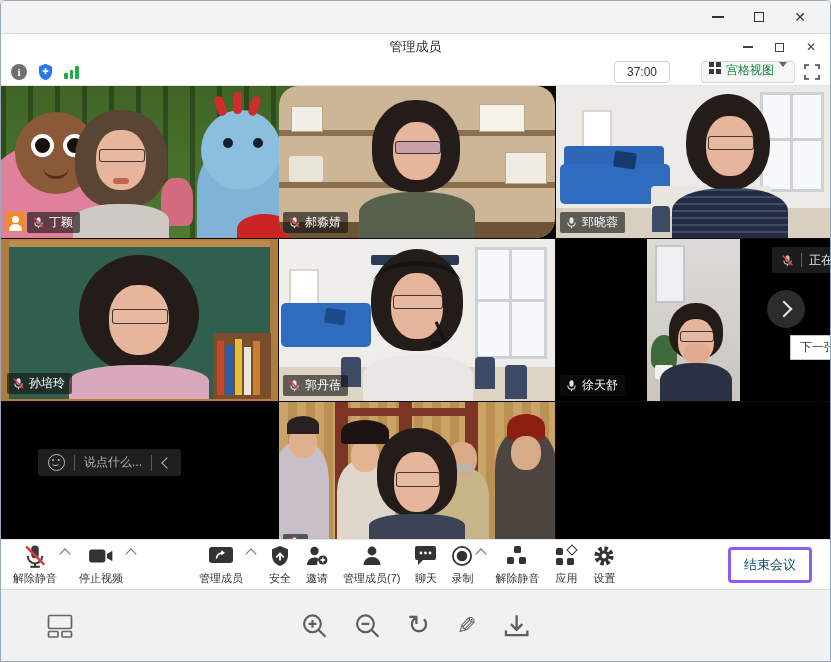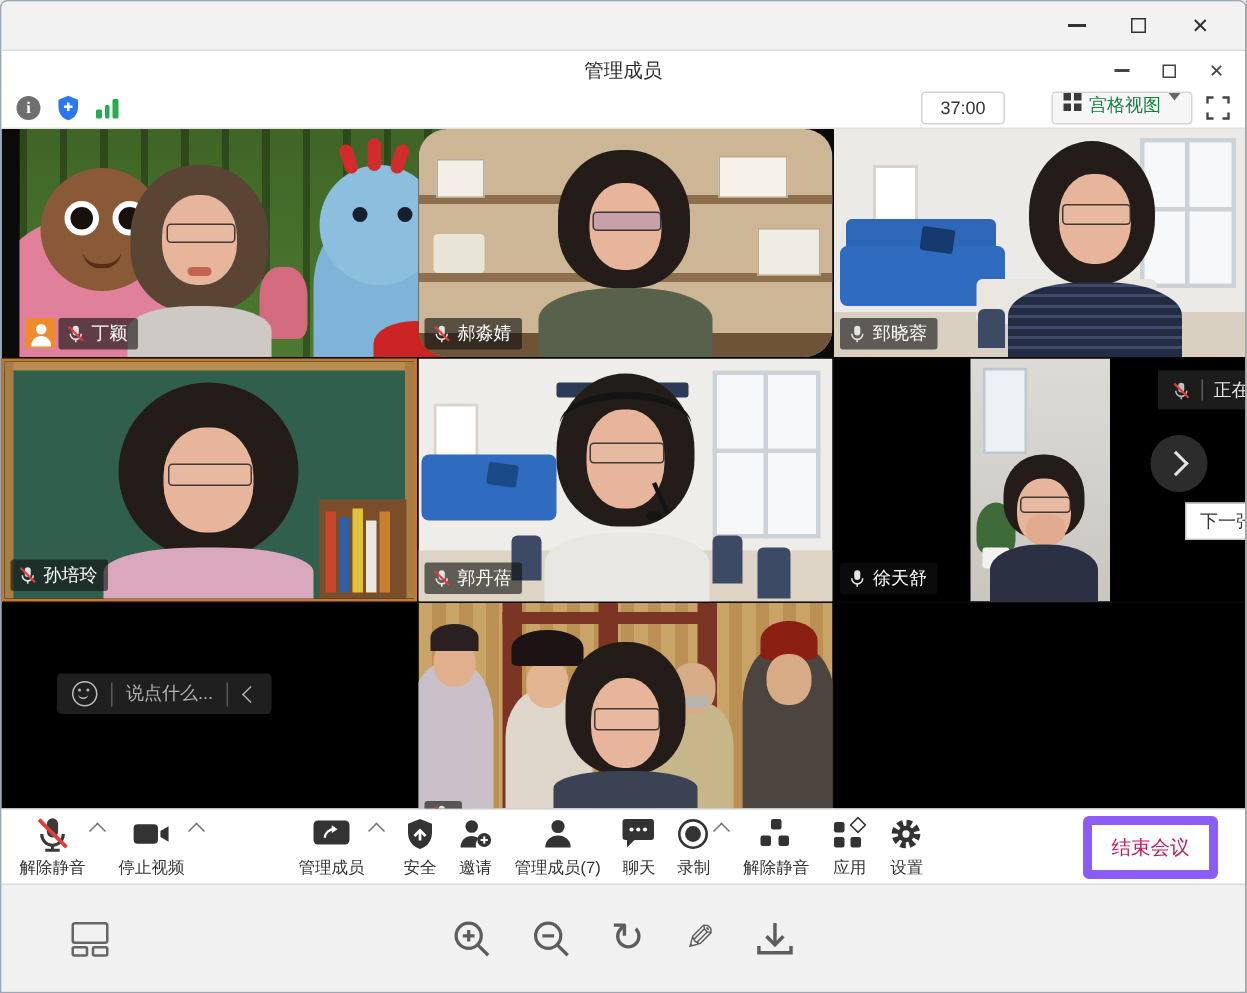--- a/index.html
+++ b/index.html
@@ -26,21 +26,21 @@
   .hdr-spacer{flex:1;}
   .hdr-right{display:flex;align-items:center;gap:9px;}
   .timer-box{border:1px solid #d2d2d2;border-radius:3px;height:20px;min-width:44px;display:flex;align-items:center;justify-content:center;font-size:12px;color:#333;padding:0 5px;}
   .view-box{border:1px solid #d5d5d5;background:#f6f6f6;border-radius:3px;height:20px;display:flex;gap:5px;padding:0 7px;font-size:12px;color:#15803d;margin-left:22px;}
   .grid-ic{position:relative;width:12px;height:12px;}
   .grid-ic i{position:absolute;width:5px;height:5px;background:#3a3a3a;}
   .caret-down{width:0;height:0;border-left:4px solid transparent;border-right:4px solid transparent;border-top:5px solid #666;}
   
   .video-area{position:absolute;left:0;top:85px;width:831px;height:453px;background:#0a0a0a;}
   .tile{position:absolute;overflow:hidden;background:#000;box-sizing:border-box;}
-  #t0{left:12px;top:0;width:318px;height:152px;}
+  #t0{left:0;top:0;width:318px;height:152px;}
   #t1{left:278px;top:0;width:276px;height:152px;border-radius:19px;}
   #t2{left:555px;top:0;width:276px;height:152px;}
   #t3{left:0;top:153px;width:277px;height:162px;border:2px solid #c07a33;}
   #t4{left:278px;top:153px;width:276px;height:162px;}
   #t5{left:555px;top:153px;width:276px;height:162px;}
   #t6{left:0;top:316px;width:311px;height:137px;}
   #t7{left:278px;top:316px;width:276px;height:137px;}
   #t8{left:555px;top:316px;width:276px;height:137px;}
   .scene{position:absolute;inset:0;}
   .scene div{position:absolute;}
@@ -68,21 +68,21 @@
   .smiley::before{content:"";position:absolute;left:2.8px;top:3.6px;width:2.3px;height:2.3px;border-radius:50%;background:#bdbdbd;box-shadow:5.6px 0 0 #bdbdbd;}
   .smiley::after{content:"";position:absolute;left:3px;top:6.2px;width:7px;height:4px;border-bottom:1.4px solid #bdbdbd;border-radius:0 0 7px 7px;}
   .chat-div{width:1px;height:16px;background:#5a5a5a;}
   .chat-ph{color:#b3b3b3;font-size:12px;white-space:nowrap;}
   .chev-left{width:7px;height:7px;border-left:1.6px solid #b3b3b3;border-bottom:1.6px solid #b3b3b3;transform:rotate(45deg);margin-left:2px;}
   
   .mtg-toolbar{position:absolute;left:0;top:538px;right:0;height:50px;background:#fff;border-top:1px solid #e4e4e4;box-sizing:border-box;display:flex;align-items:center;padding:0 12px;}
   .tb{display:flex;flex-direction:column;align-items:center;gap:3px;font-size:11px;color:#333;}
   .tb .ic{height:24px;display:flex;align-items:center;justify-content:center;}
   .caret-up{width:7px;height:7px;border-left:1.4px solid #707070;border-top:1.4px solid #707070;transform:rotate(45deg);margin:0 2px 22px 4px;flex:none;}
-  .end-btn{border:6px solid #8b5cf6;color:#be185d;background:#fff;border-radius:4px;font-size:13px;padding:6px 13px;margin-right:6px;font-family:inherit;}
+  .end-btn{border:3px solid #8b5cf6;color:#0c4a6e;background:#fff;border-radius:4px;font-size:13px;padding:6px 13px;margin-right:6px;font-family:inherit;}
   .sq{position:absolute;background:#333;border-radius:1.5px;}
   .blocks{position:relative;width:20px;height:19px;}
   
   .strip{position:absolute;left:0;top:588px;right:0;height:74px;background:#f1f1f1;border-top:1px solid #dcdcdc;box-sizing:border-box;}
   .layout-ic{position:absolute;left:46px;top:24px;}
   .strip-center{position:absolute;left:50%;transform:translateX(-50%);top:22px;display:flex;gap:27px;align-items:center;color:#5d5d5d;}
   .uni-ic{font-size:24px;line-height:1;color:#5d5d5d;}
 </style>
 </head>
 <body>

